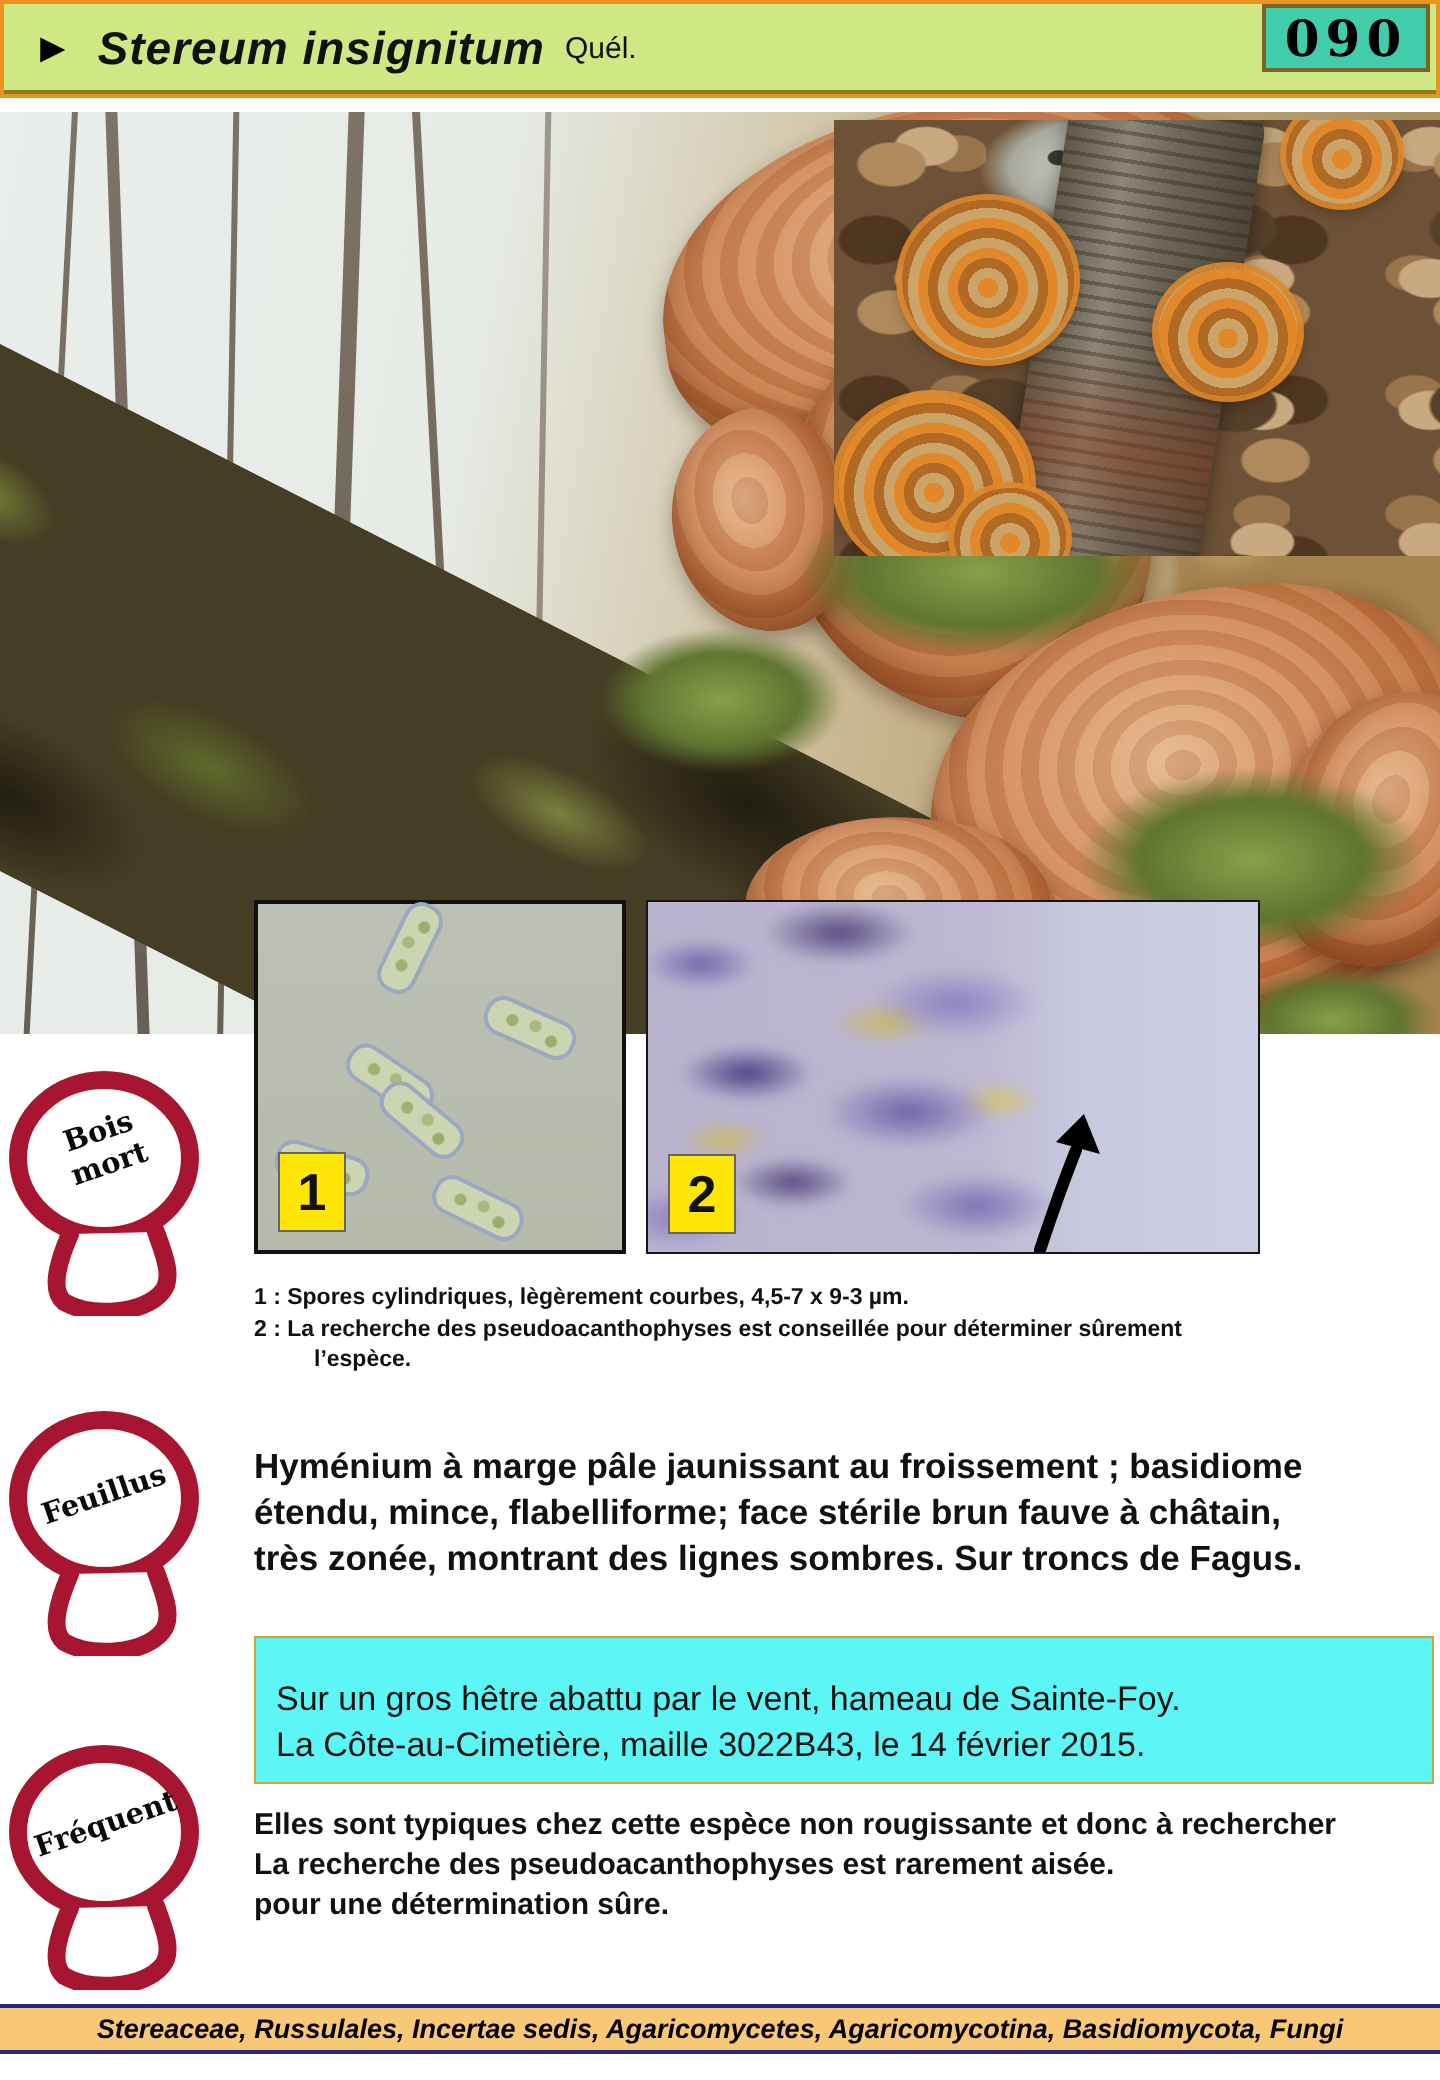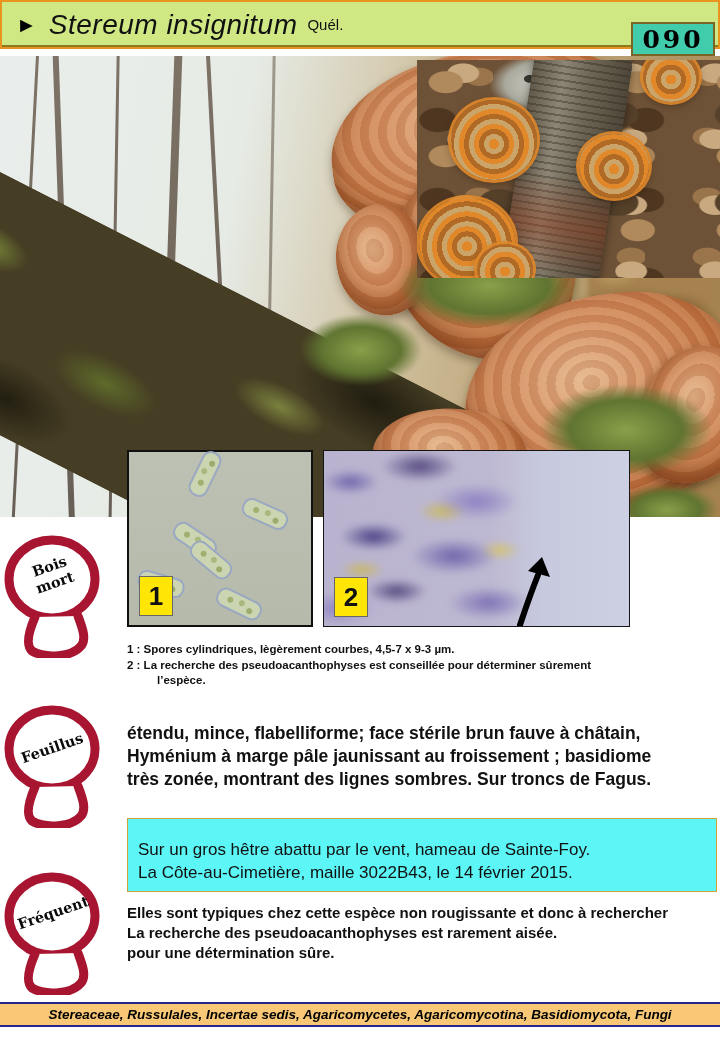--- a/index.html
+++ b/index.html
@@ -4,23 +4,23 @@
 <style>
   html,body{margin:0;padding:0;background:#fff;}
   .page{position:relative;width:720px;height:1040px;overflow:hidden;background:#fff;
         font-family:"Liberation Sans",sans-serif;color:#111;}
 
   
   .band{position:absolute;left:0;top:0;width:720px;height:49px;box-sizing:border-box;
         background:var(--header-bg,#cfe884);border:2px solid var(--header-border,#e8941e);
         box-shadow:inset 0 -2px 0 #8a7a20;display:flex;align-items:center;padding-left:14px;}
   .arrow{font-size:21px;color:#000;margin-right:12px;line-height:1;}
-  .sci{font-style:italic;font-weight:normal;font-size:28px;letter-spacing:.5px;}
+  .sci{font-style:italic;font-weight:bold;font-size:23px;letter-spacing:.5px;}
   .auth{font-size:15px;margin-left:10px;}
-  .numbox{position:absolute;right:3px;top:20px;width:84px;height:34px;box-sizing:border-box;
+  .numbox{position:absolute;right:3px;top:0;width:84px;height:34px;box-sizing:border-box;
         background:var(--number-bg,#41ccab);border:2px solid #7a6426;
         font-family:"DejaVu Serif",serif;font-weight:800;font-size:25px;letter-spacing:3px;
         display:flex;align-items:center;justify-content:center;color:#000;}
 
   
   .main-photo{position:absolute;left:0;top:56px;width:720px;height:461px;overflow:hidden;
         background:linear-gradient(100deg,#e9eeec 0%,#e6ebe5 32%,#ccbb96 58%,#b69c6e 78%,#a5834f 100%);}
   .trunkline{position:absolute;top:-10px;height:120%;background:linear-gradient(180deg,#5a4a3a,#382c22);opacity:.75;}
   .t1{left:22px;width:3px;transform:rotate(3deg);}
   .t2{left:62px;width:6px;transform:rotate(-2deg);}
@@ -239,22 +239,22 @@
     <div class="badge-label" style="top:34px;">Fréquent</div>
   </div>
 
   <div class="captions">
     <div>1 : Spores cylindriques, lègèrement courbes, 4,5-7 x 9-3 µm.</div>
     <div>2 : La recherche des pseudoacanthophyses est conseillée pour déterminer sûrement</div>
     <div class="cap-indent">l’espèce.</div>
   </div>
 
   <div class="description">
+    <div>Hyménium à marge pâle jaunissant au froissement ; basidiome</div>
     <div>étendu, mince, flabelliforme; face stérile brun fauve à châtain,</div>
-    <div>Hyménium à marge pâle jaunissant au froissement ; basidiome</div>
     <div><span>très zonée, montrant des lignes sombres. Sur troncs de </span><span class="genus">Fagus.</span></div>
   </div>
 
   <div class="record-box">
     <div>Sur un gros hêtre abattu par le vent, hameau de Sainte-Foy.</div>
     <div>La Côte-au-Cimetière, maille 3022B43, le 14 février 2015.</div>
   </div>
 
   <div class="notes">
     <div>Elles sont typiques chez cette espèce non rougissante et donc à rechercher</div>

